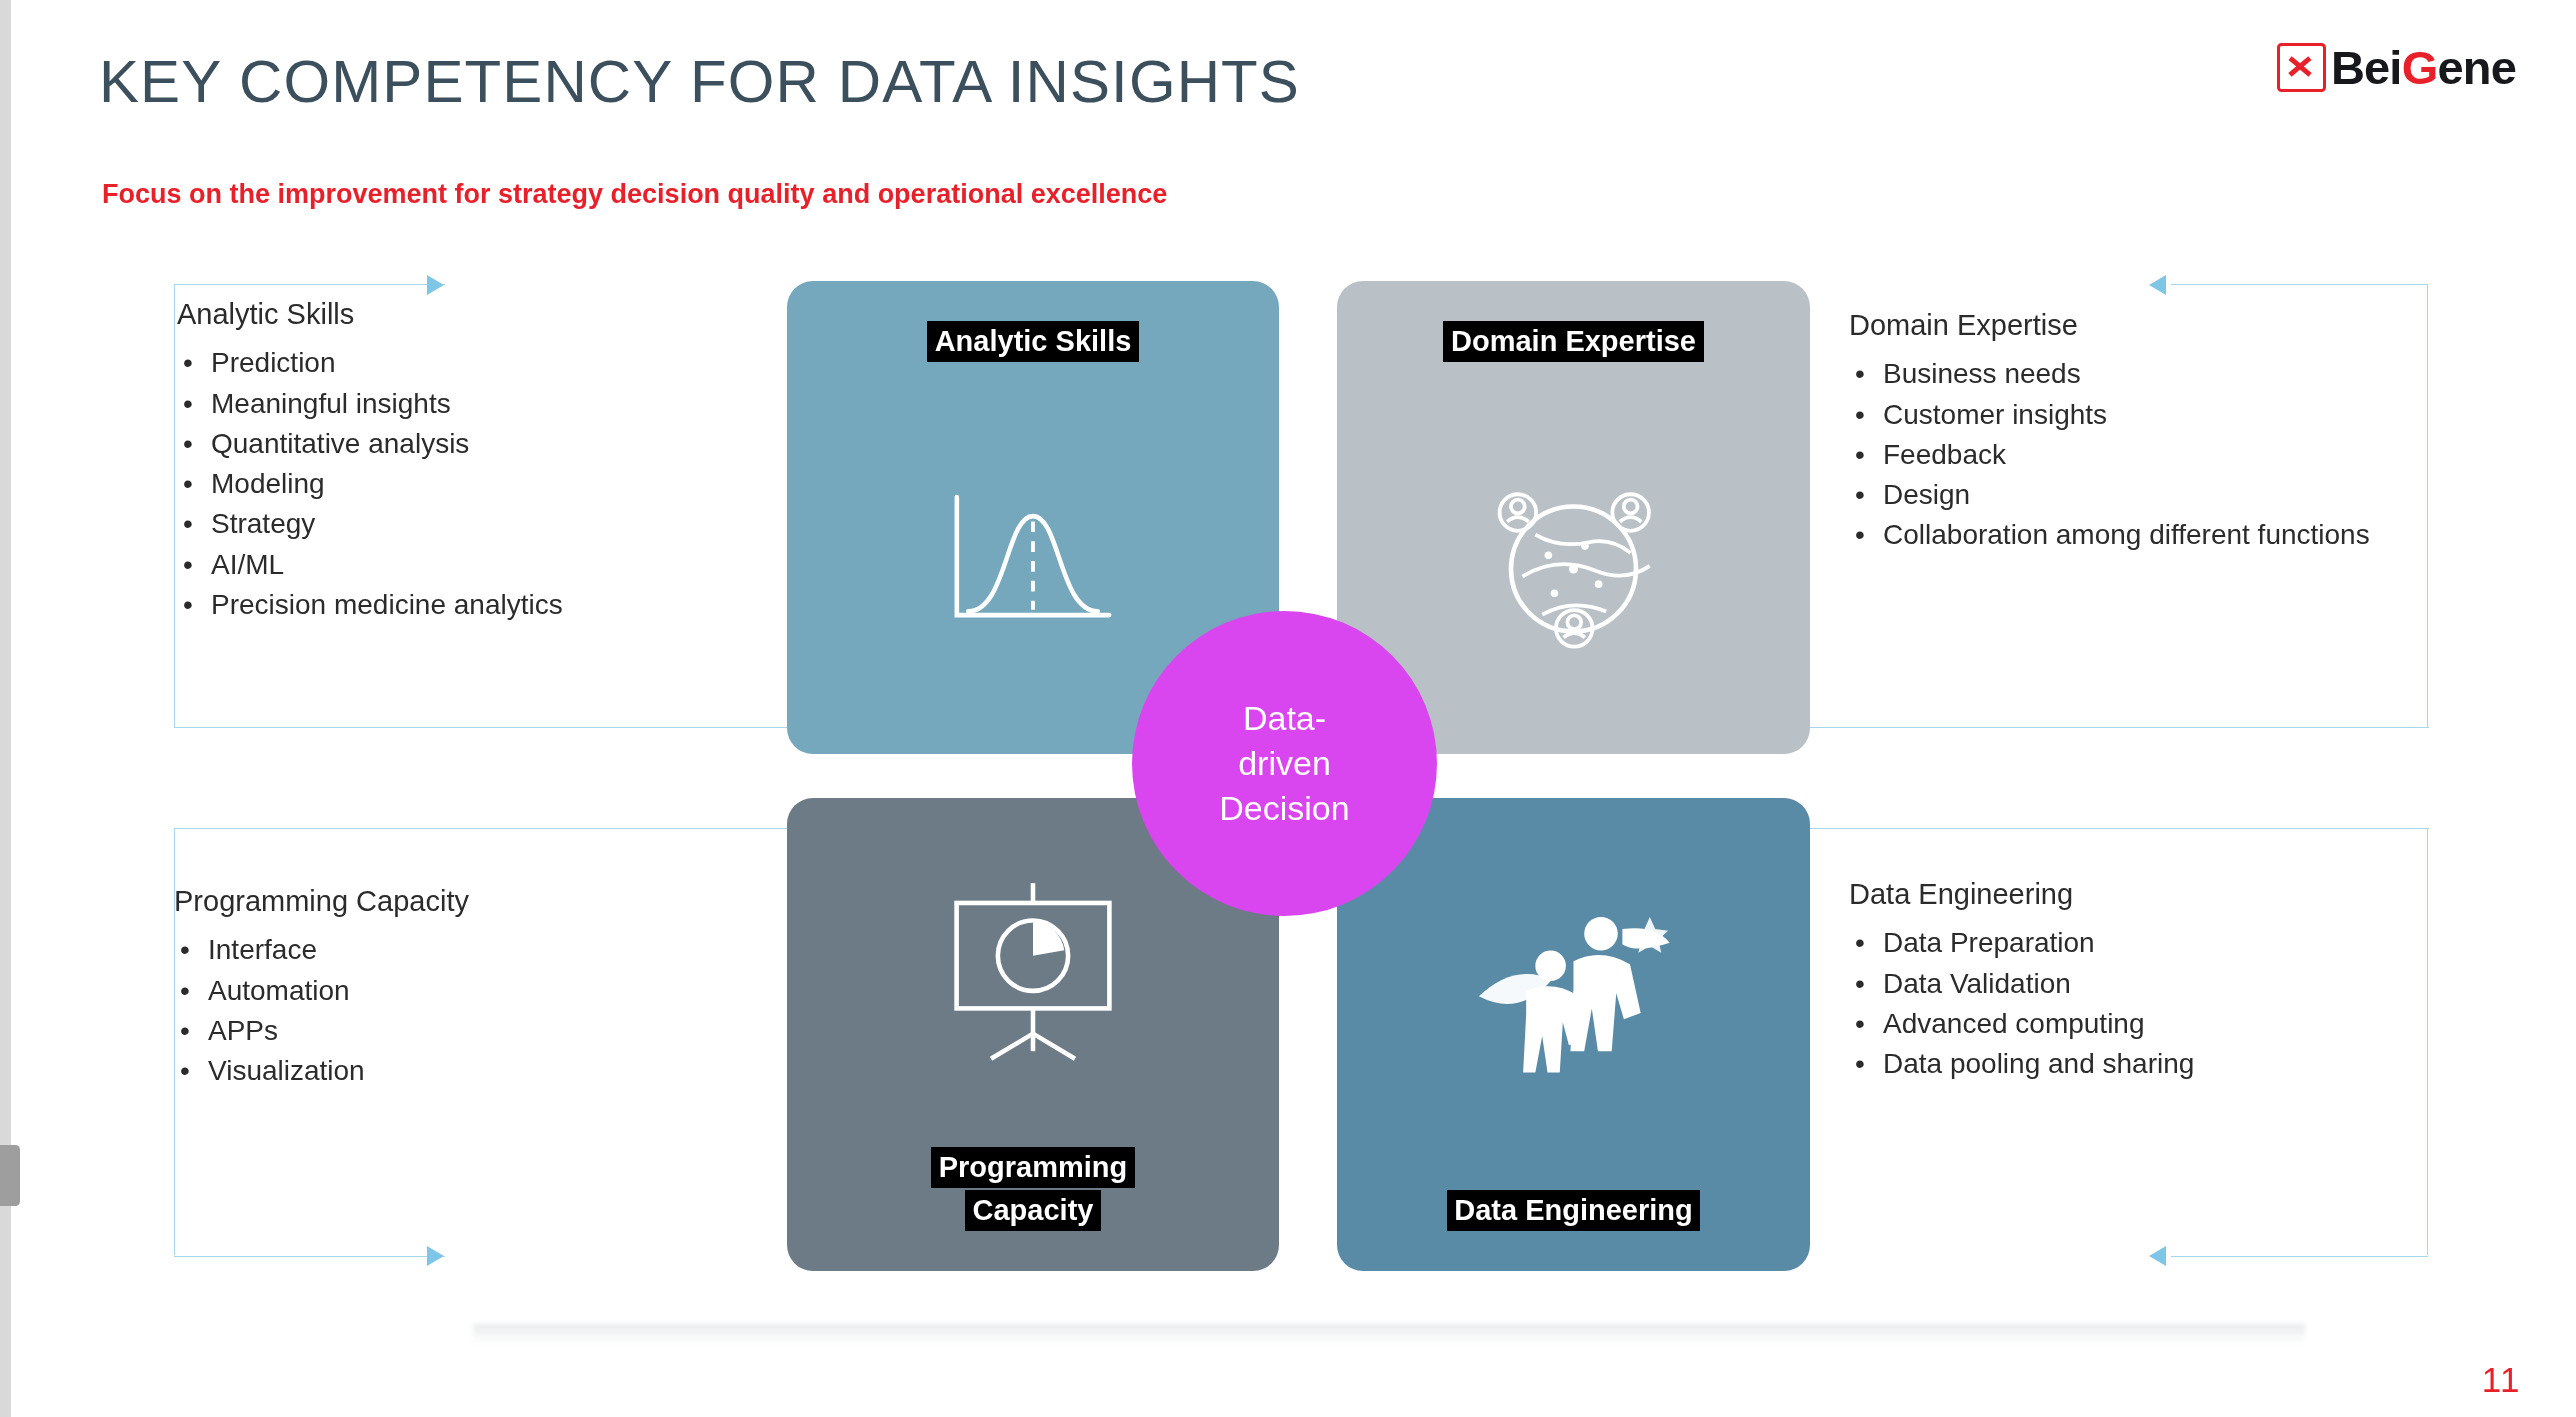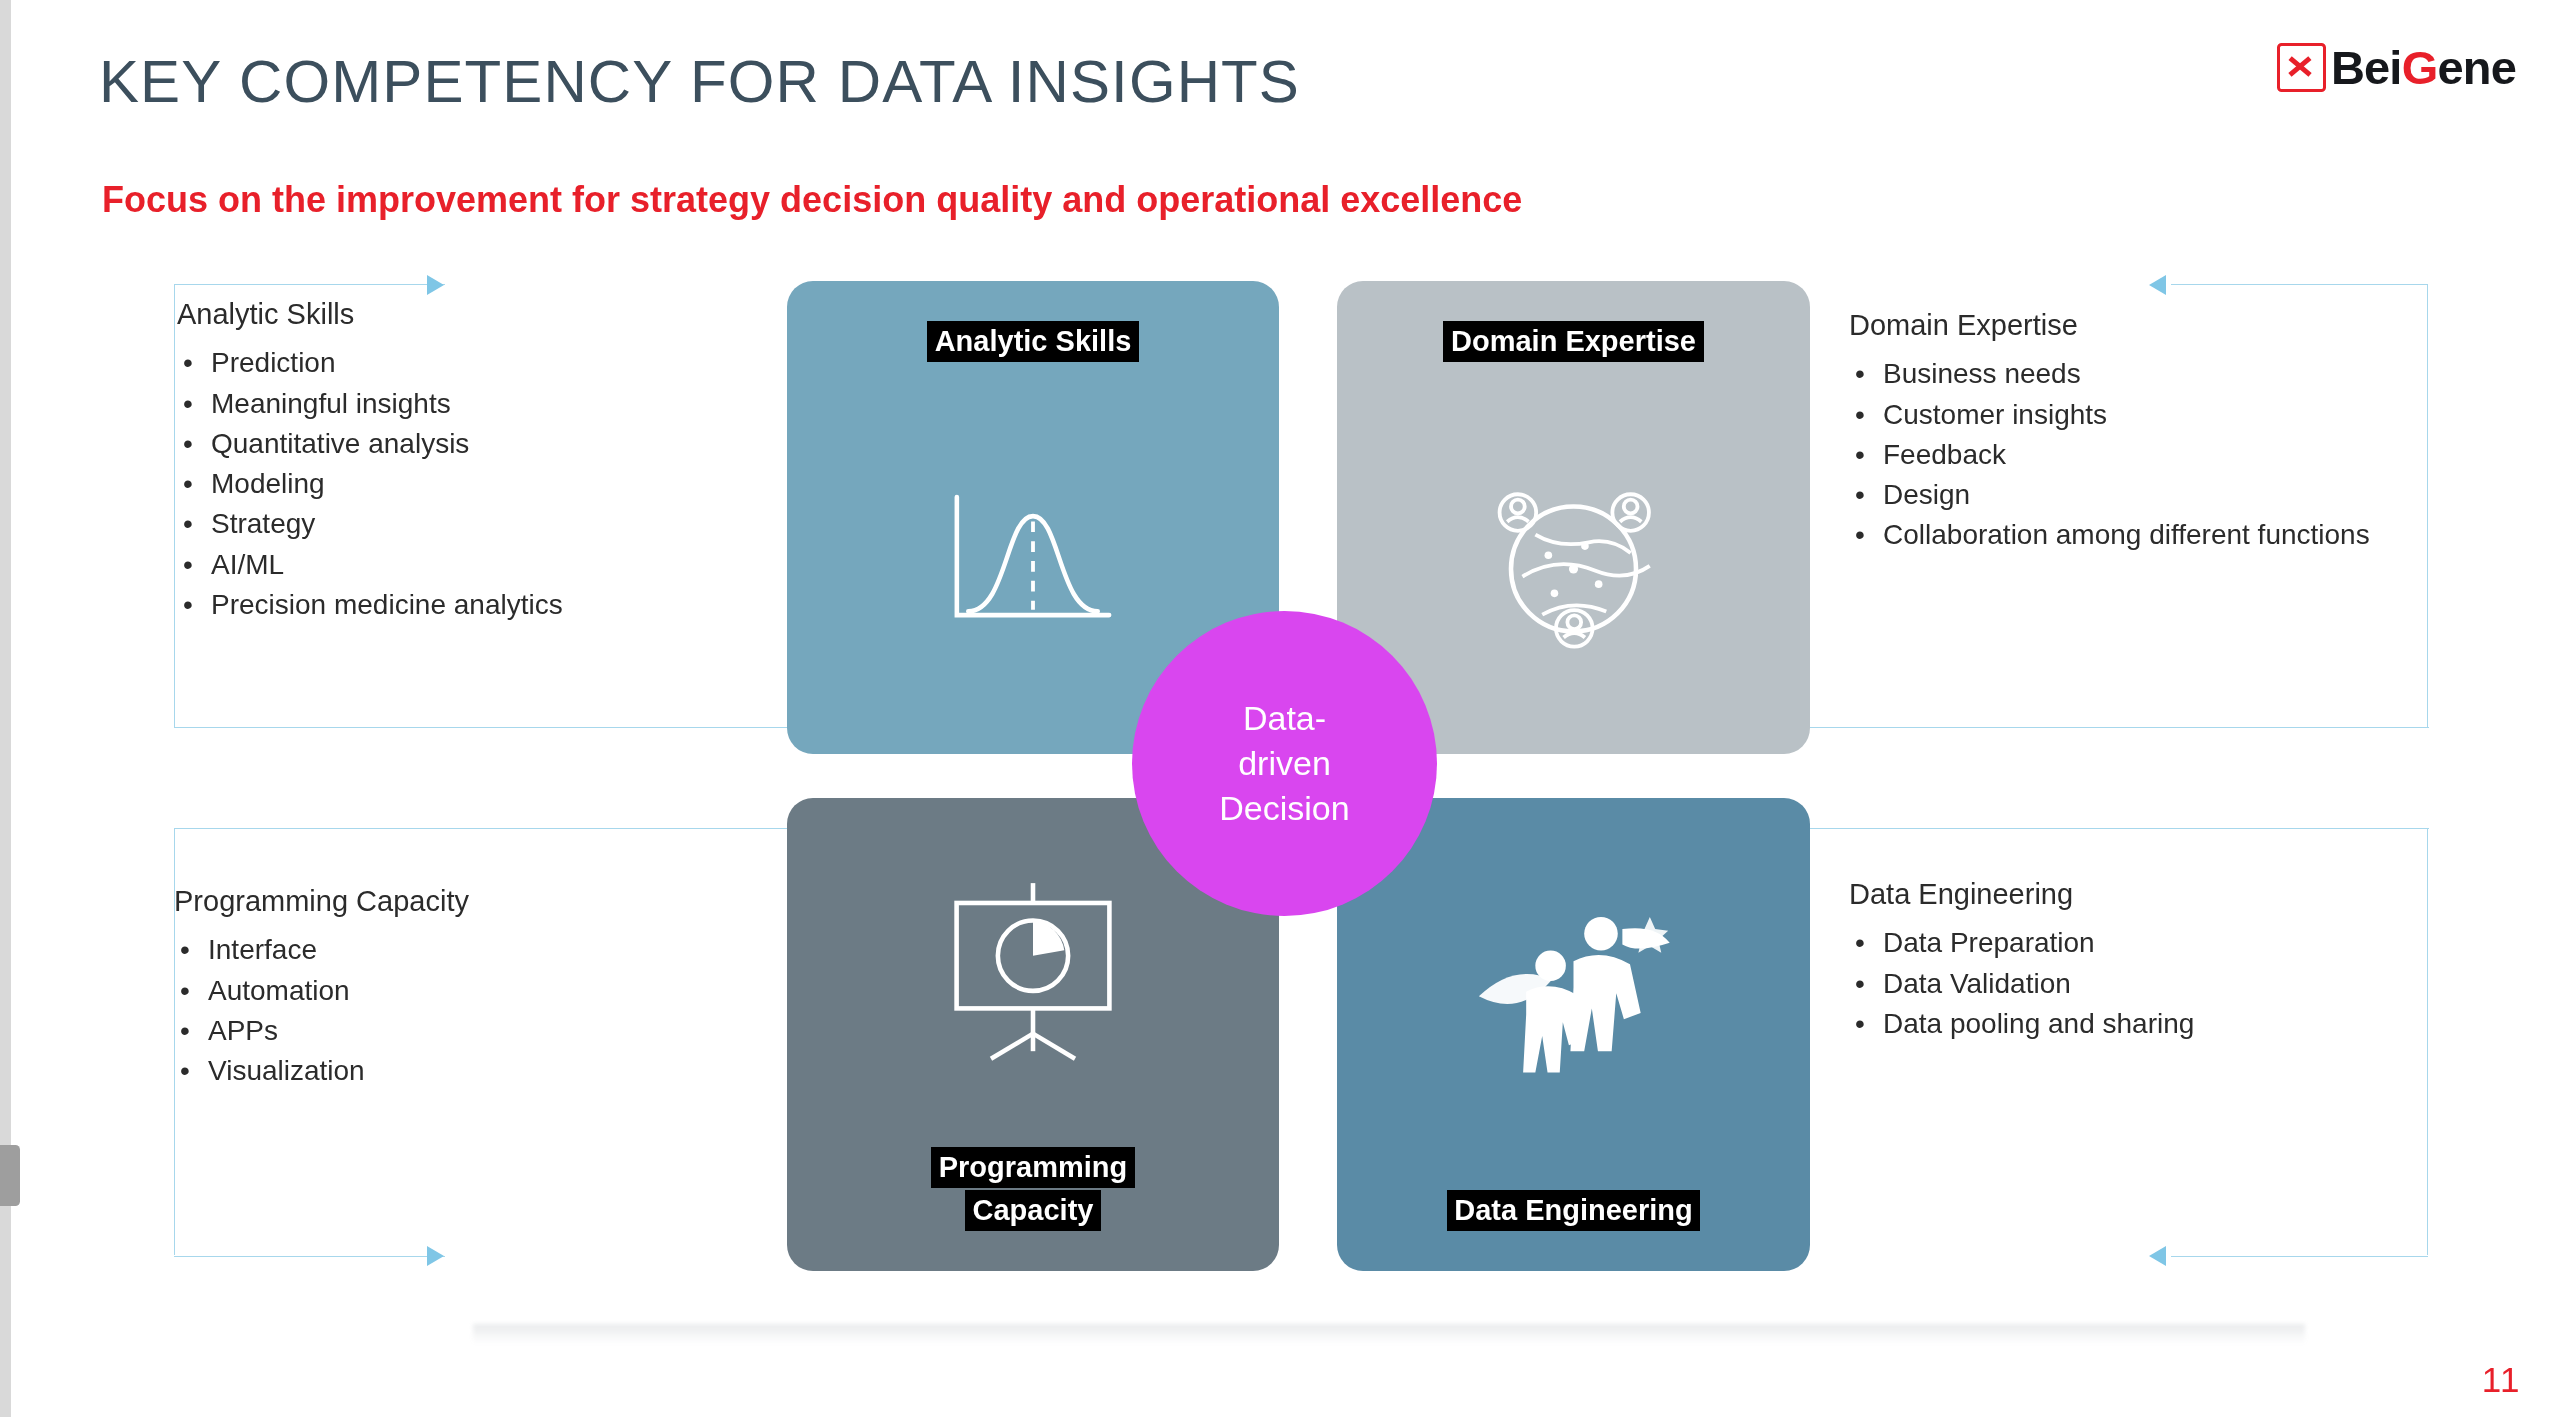--- a/index.html
+++ b/index.html
@@ -41,21 +41,21 @@
     font-size: 60px;
     letter-spacing: 1.1px;
     color: #3c4f5d;
     font-weight: 400;
     white-space: nowrap;
   }
   .subtitle {
     position: absolute;
     left: 102px;
     top: 179px;
-    font-size: 36px;
+    font-size: 27px;
     font-weight: bold;
     color: #e8202a;
     white-space: nowrap;
   }
   
   .logo {
     position: absolute;
     right: 60px;
     top: 40px;
     display: flex;
@@ -388,20 +388,21 @@
       <li>APPs</li>
       <li>Visualization</li>
     </ul>
   </div>
 
   <div class="block" id="block-dataeng">
     <div class="block-head">Data Engineering</div>
     <ul>
       <li>Data Preparation</li>
       <li>Data Validation</li>
+      <li>Advanced computing</li>
       <li>Data pooling and sharing</li>
     </ul>
   </div>
 
   <div class="bottom-shadow"></div>
   <div class="page-num">11</div>
 
 </div>
 
 

